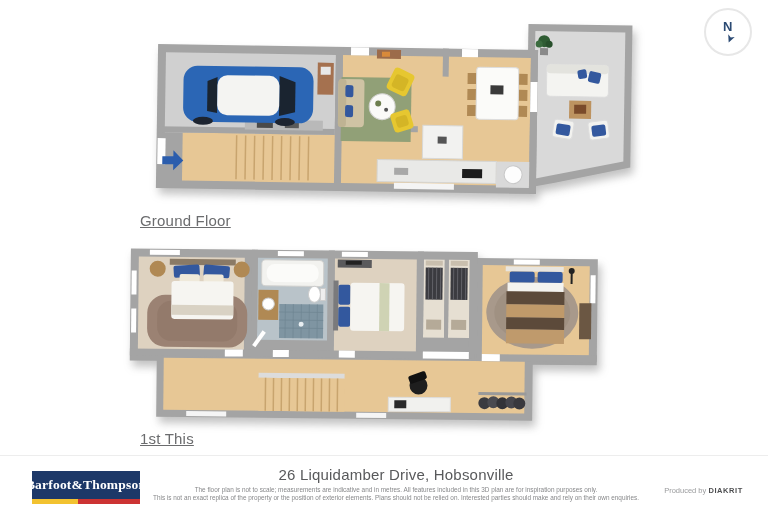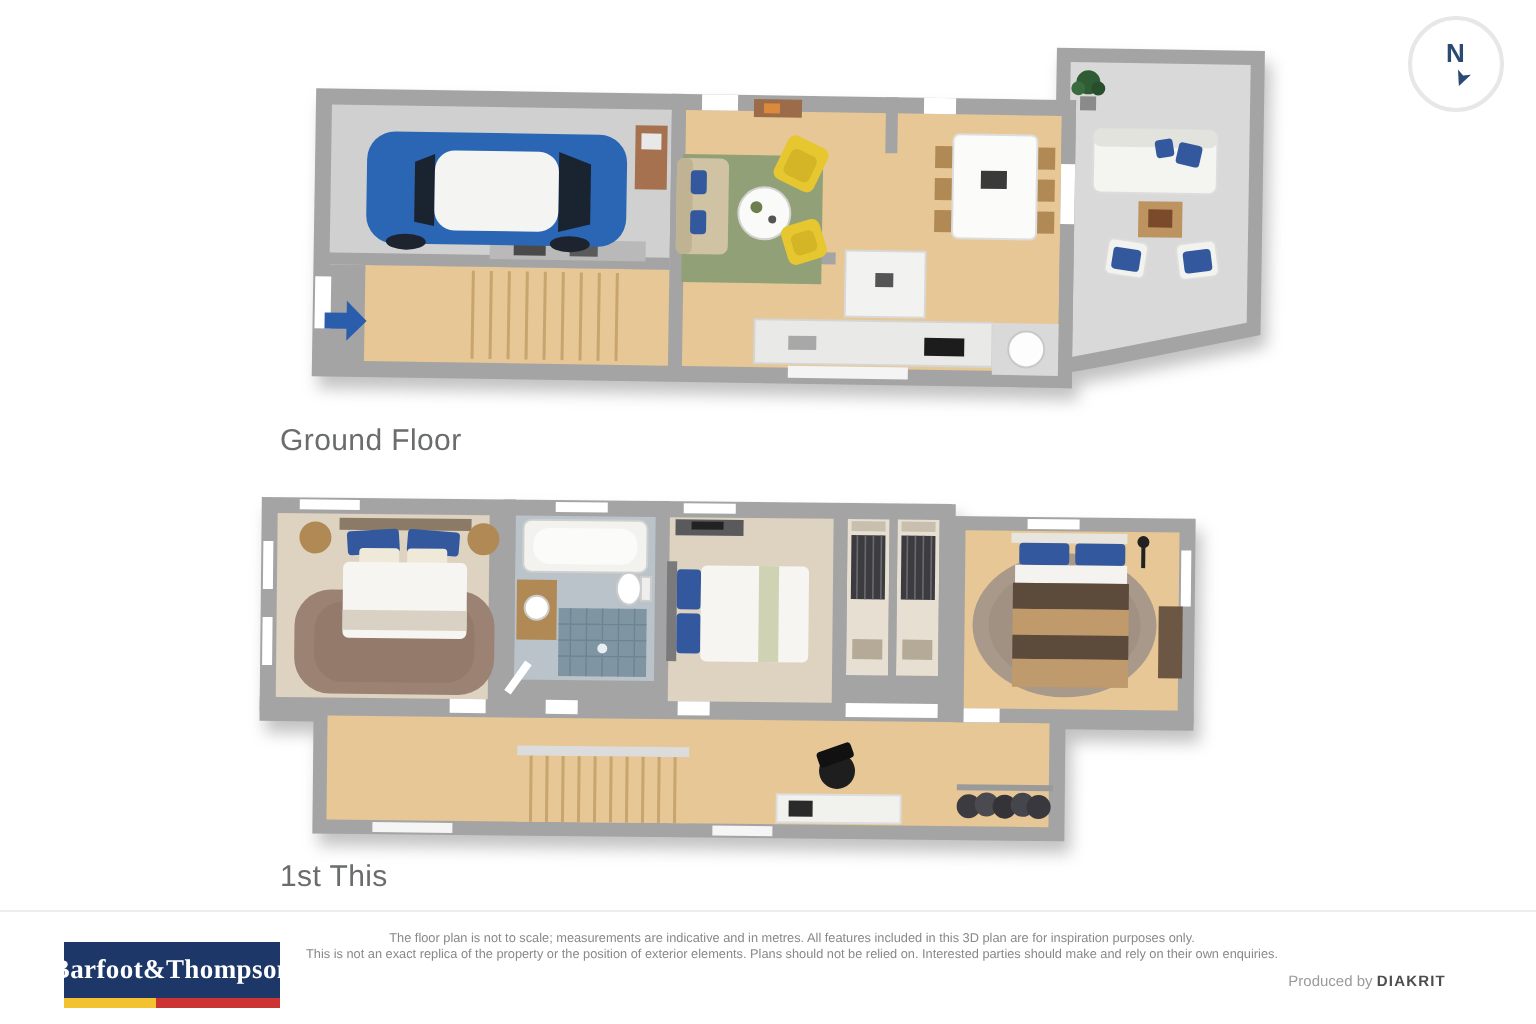--- a/index.html
+++ b/index.html
@@ -24,21 +24,21 @@
     transform:rotate(112deg); line-height:10px; margin-top:1px; margin-left:6px;
   }
 
   
   .plan { position:absolute; }
   .plan svg { display:block; filter:drop-shadow(3px 6px 4px rgba(80,80,80,0.35)); }
   #ground-plan { left:145px; top:22px; }
   #first-plan  { left:127px; top:243px; }
 
   .floor-label {
-    position:absolute; font-size:15px; color:#6b6c6e; letter-spacing:0.2px;
+    position:absolute; font-size:15px; color:#6b6c6e; letter-spacing:0.2px;text-decoration:underline;
   }
   #ground-label { left:140px; top:212px; }
   #first-label  { left:140px; top:430px; }
 
   
   .wall      { fill:var(--wall-gray,#a4a4a4); }
   .iwall     { fill:var(--wall-gray,#a4a4a4); }
   .wood      { fill:var(--wood-floor,#e7c795); }
   .concrete  { fill:var(--concrete-floor,#d0d0d0); }
   .patiof    { fill:var(--patio-floor,#d9d9d9); }
@@ -70,21 +70,21 @@
   .logo .stripe-yellow { width:43%; background:var(--brand-yellow,#f2c230); }
   .logo .stripe-red    { width:57%; background:var(--brand-red,#cc3333); }
 
   .footer-center {
     position:absolute; left:396px; top:10px; transform:translateX(-50%);
     width:580px; text-align:center;
   }
   .address { font-size:15px; color:#58595b; letter-spacing:0.2px; margin-bottom:3px; }
   .disclaimer { font-size:6.4px; line-height:7.6px; color:#87888a; }
 
-  .produced { position:absolute; right:45px; top:30px; font-size:7.5px; color:#9a9b9d;text-align:right; }
+  .produced { position:absolute; right:25px; top:30px; font-size:7.5px; color:#9a9b9d;text-align:right; }
   .produced b { color:#4c4d4f; letter-spacing:0.6px; }
 </style>
 </head>
 <body>
 
 <div class="canvas">
 
   <div class="compass">
     <span class="n">N</span>
     <span class="arrow">➤</span>
@@ -349,20 +349,21 @@
 
   <div class="footer">
     <div class="logo">
       <div class="logo-box">Barfoot&amp;Thompson</div>
       <div class="logo-stripe">
         <div class="stripe-yellow"></div>
         <div class="stripe-red"></div>
       </div>
     </div>
     <div class="footer-center">
+      <div class="address">26 Liquidamber Drive, Hobsonville</div>
       <div class="disclaimer">The floor plan is not to scale; measurements are indicative and in metres. All features included in this 3D plan are for inspiration purposes only.</div>
       <div class="disclaimer">This is not an exact replica of the property or the position of exterior elements. Plans should not be relied on. Interested parties should make and rely on their own enquiries.</div>
     </div>
     <div class="produced">
       <span>Produced by</span>
       <b>DIAKRIT</b>
     </div>
   </div>
 
 </div>

